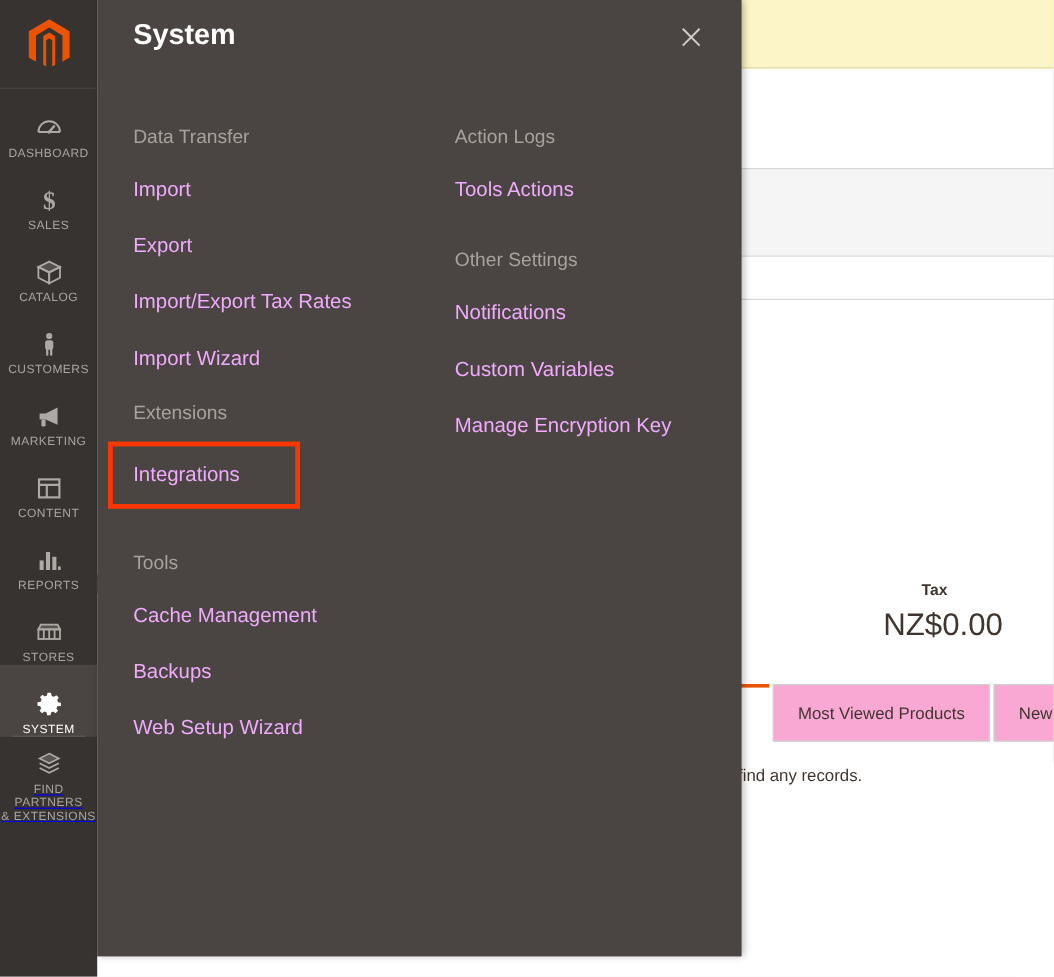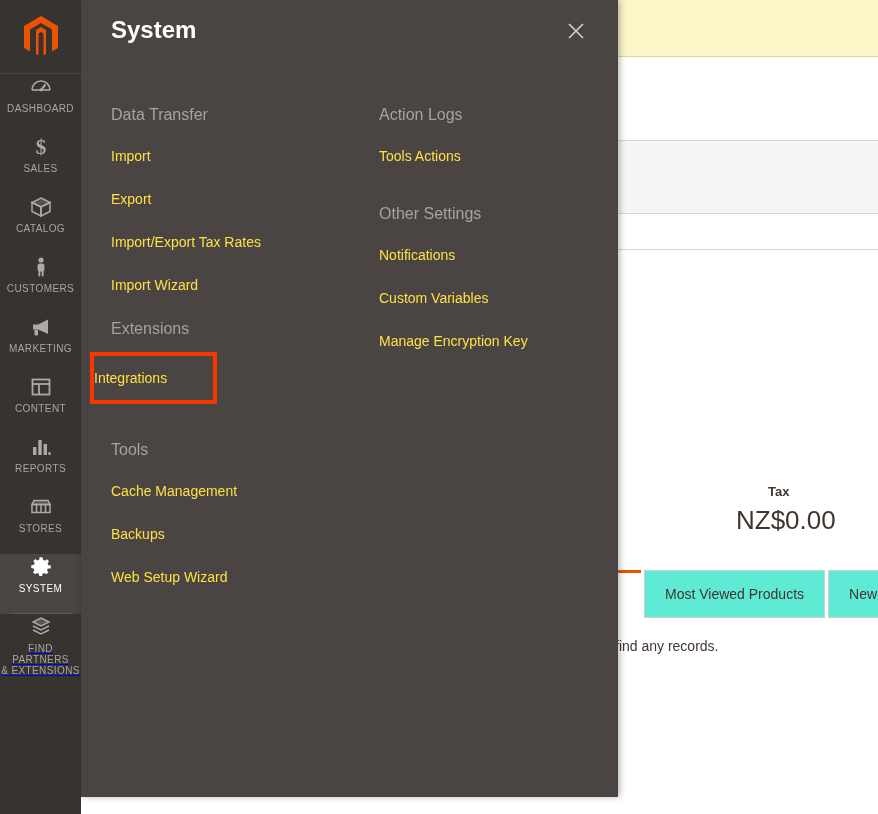--- a/index.html
+++ b/index.html
@@ -69,21 +69,21 @@
   .tab-strip {
     position: absolute; left: 534px; top: 570px; height: 48px;
     display: flex; align-items: stretch;
   }
   .tab-active-stub {
     width: 26px; height: 48px; background: #ffffff;
     border-top: 3px solid #eb5202;
     position: relative; top: 0;
   }
   .tab {
-    height: 48px; background: #5eead4;
+    height: 48px; background: #f9a8d4;
     border: 1px solid #cfcfcf;
     display: flex; align-items: center; justify-content: center;
     padding: 0 20px; margin-left: 3px;
     font-size: 14px; color: #41362f; white-space: nowrap;
   }
   .records-text {
     position: absolute; left: 534px; top: 638px;
     font-size: 14px; color: #41362f; white-space: nowrap;
   }
 
@@ -93,21 +93,21 @@
     background: #373330;
     z-index: 20;
   }
   .rail-logo {
     height: 74px; display: flex; align-items: center; justify-content: center;
     border-bottom: 1px solid #4a4542;
   }
   .rail-item {
     position: relative;
     height: 60px; display: flex; flex-direction: column;
-    align-items: center; justify-content: flex-start; gap: 3px;
+    align-items: center; justify-content: flex-end; gap: 3px;
     text-decoration: none;
   }
   .rail-item .ri-icon {
     width: 26px; height: 26px; display: flex;
     align-items: center; justify-content: center;
     color: #adaaa6;
   }
   .rail-item .ri-label {
     font-size: 10px; color: #a9a6a1; letter-spacing: .4px;
     text-align: center; line-height: 11px; text-transform: uppercase;
@@ -141,30 +141,30 @@
 
   .col { position: absolute; top: 106px; }
   .col-left  { left: 30px;  width: 250px; }
   .col-right { left: 298px; width: 230px; }
 
   .menu-group-title {
     font-size: 16px; color: #a8a29c; margin-bottom: 24px;
     white-space: nowrap;
   }
   .menu-link {
-    display: block; font-size: 14px; color: #fde047;
+    display: block; font-size: 17px; color: #f0abfc;
     text-decoration: none; margin-bottom: 27px; white-space: nowrap;
   }
   .menu-group { margin-bottom: 19px; }
   .menu-group.gap-lg { margin-bottom: 28px; }
 
   .menu-link.highlight {
     position: relative;
     display: inline-block;
-    padding: 14px 46px 14px 0;
+    padding: 14px 46px 14px 17px;
     margin-left: -17px;
     margin-top: -6px;
     margin-bottom: 13px;
     outline: 4px solid #f93800;
   }
 </style>
 </head>
 <body>
 
 <div id="root">

